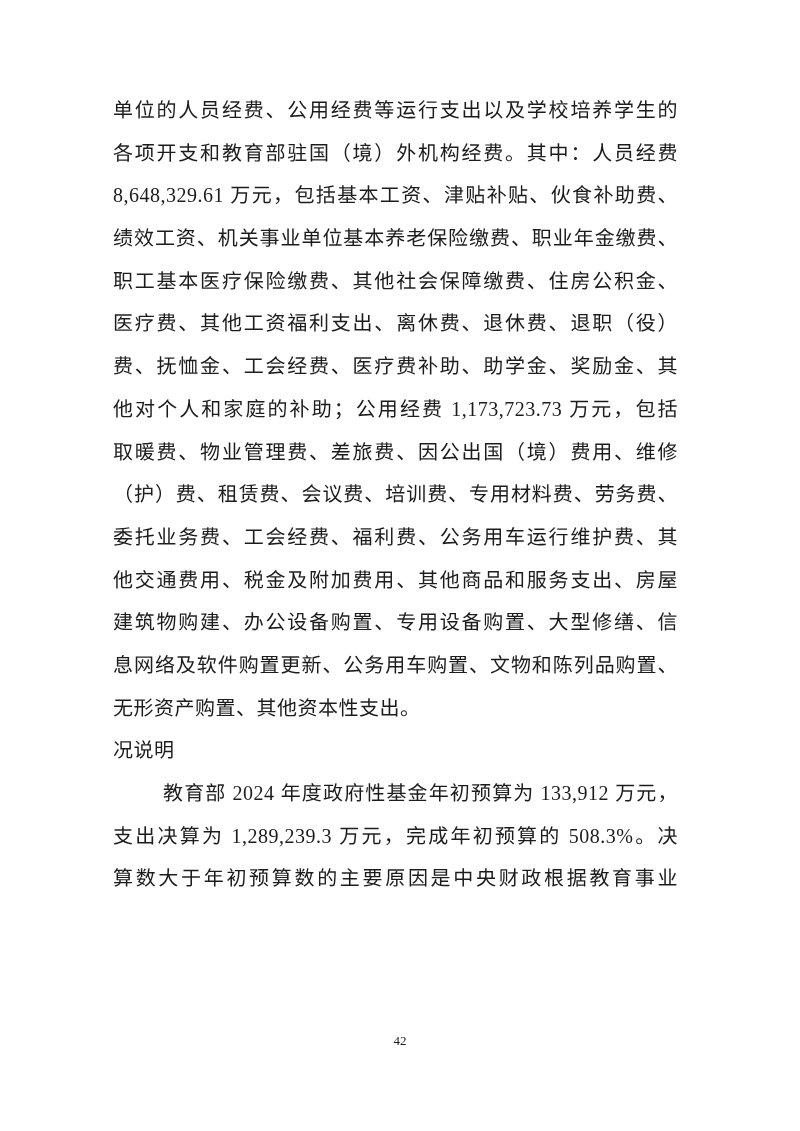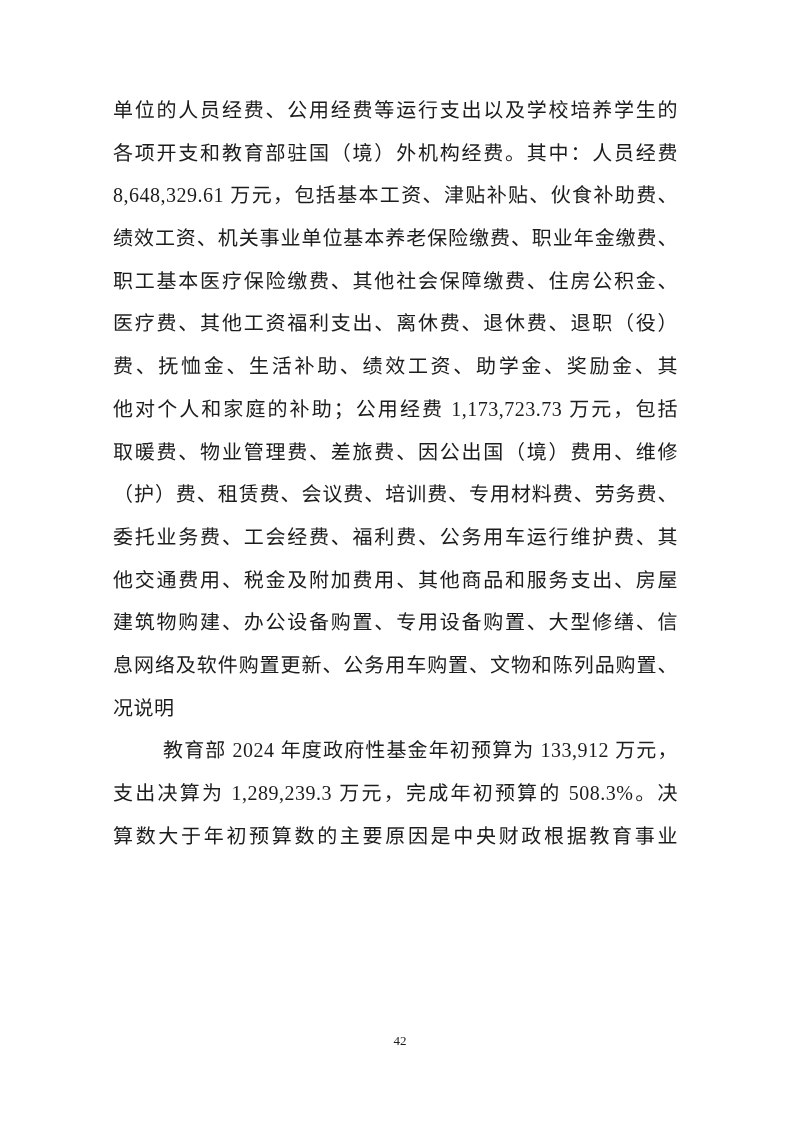--- a/index.html
+++ b/index.html
@@ -63,27 +63,28 @@
 <body style="color: rgb(28, 28, 28); background: rgb(255, 255, 255);">
 
 <div class="page">
   <div class="text-block" id="text-block">
       <div class="line just">单位的人员经费、公用经费等运行支出以及学校培养学生的</div>
       <div class="line just">各项开支和教育部驻国（境）外机构经费。其中：人员经费</div>
       <div class="line just">8,648,329.61 万元，包括基本工资、津贴补贴、伙食补助费、</div>
       <div class="line just">绩效工资、机关事业单位基本养老保险缴费、职业年金缴费、</div>
       <div class="line just">职工基本医疗保险缴费、其他社会保障缴费、住房公积金、</div>
       <div class="line just">医疗费、其他工资福利支出、离休费、退休费、退职（役）</div>
-      <div class="line just">费、抚恤金、生活补助、绩效工资、助学金、奖励金、其</div>
+      <div class="line just">费、抚恤金、工会经费、医疗费补助、助学金、奖励金、其</div>
       <div class="line just">他对个人和家庭的补助；公用经费 1,173,723.73 万元，包括</div>
       <div class="line just">取暖费、物业管理费、差旅费、因公出国（境）费用、维修</div>
       <div class="line just">（护）费、租赁费、会议费、培训费、专用材料费、劳务费、</div>
       <div class="line just">委托业务费、工会经费、福利费、公务用车运行维护费、其</div>
       <div class="line just">他交通费用、税金及附加费用、其他商品和服务支出、房屋</div>
       <div class="line just">建筑物购建、办公设备购置、专用设备购置、大型修缮、信</div>
       <div class="line just">息网络及软件购置更新、公务用车购置、文物和陈列品购置、</div>
+      <div class="line">无形资产购置、其他资本性支出。</div>
       <div class="line">况说明</div>
       <div class="line just indent">教育部 2024 年度政府性基金年初预算为 133,912 万元，</div>
       <div class="line just">支出决算为 1,289,239.3 万元，完成年初预算的 508.3%。决</div>
       <div class="line just">算数大于年初预算数的主要原因是中央财政根据教育事业</div>
     </div>
   <div class="page-number">42</div>
 </div>
 
 </body></html>

